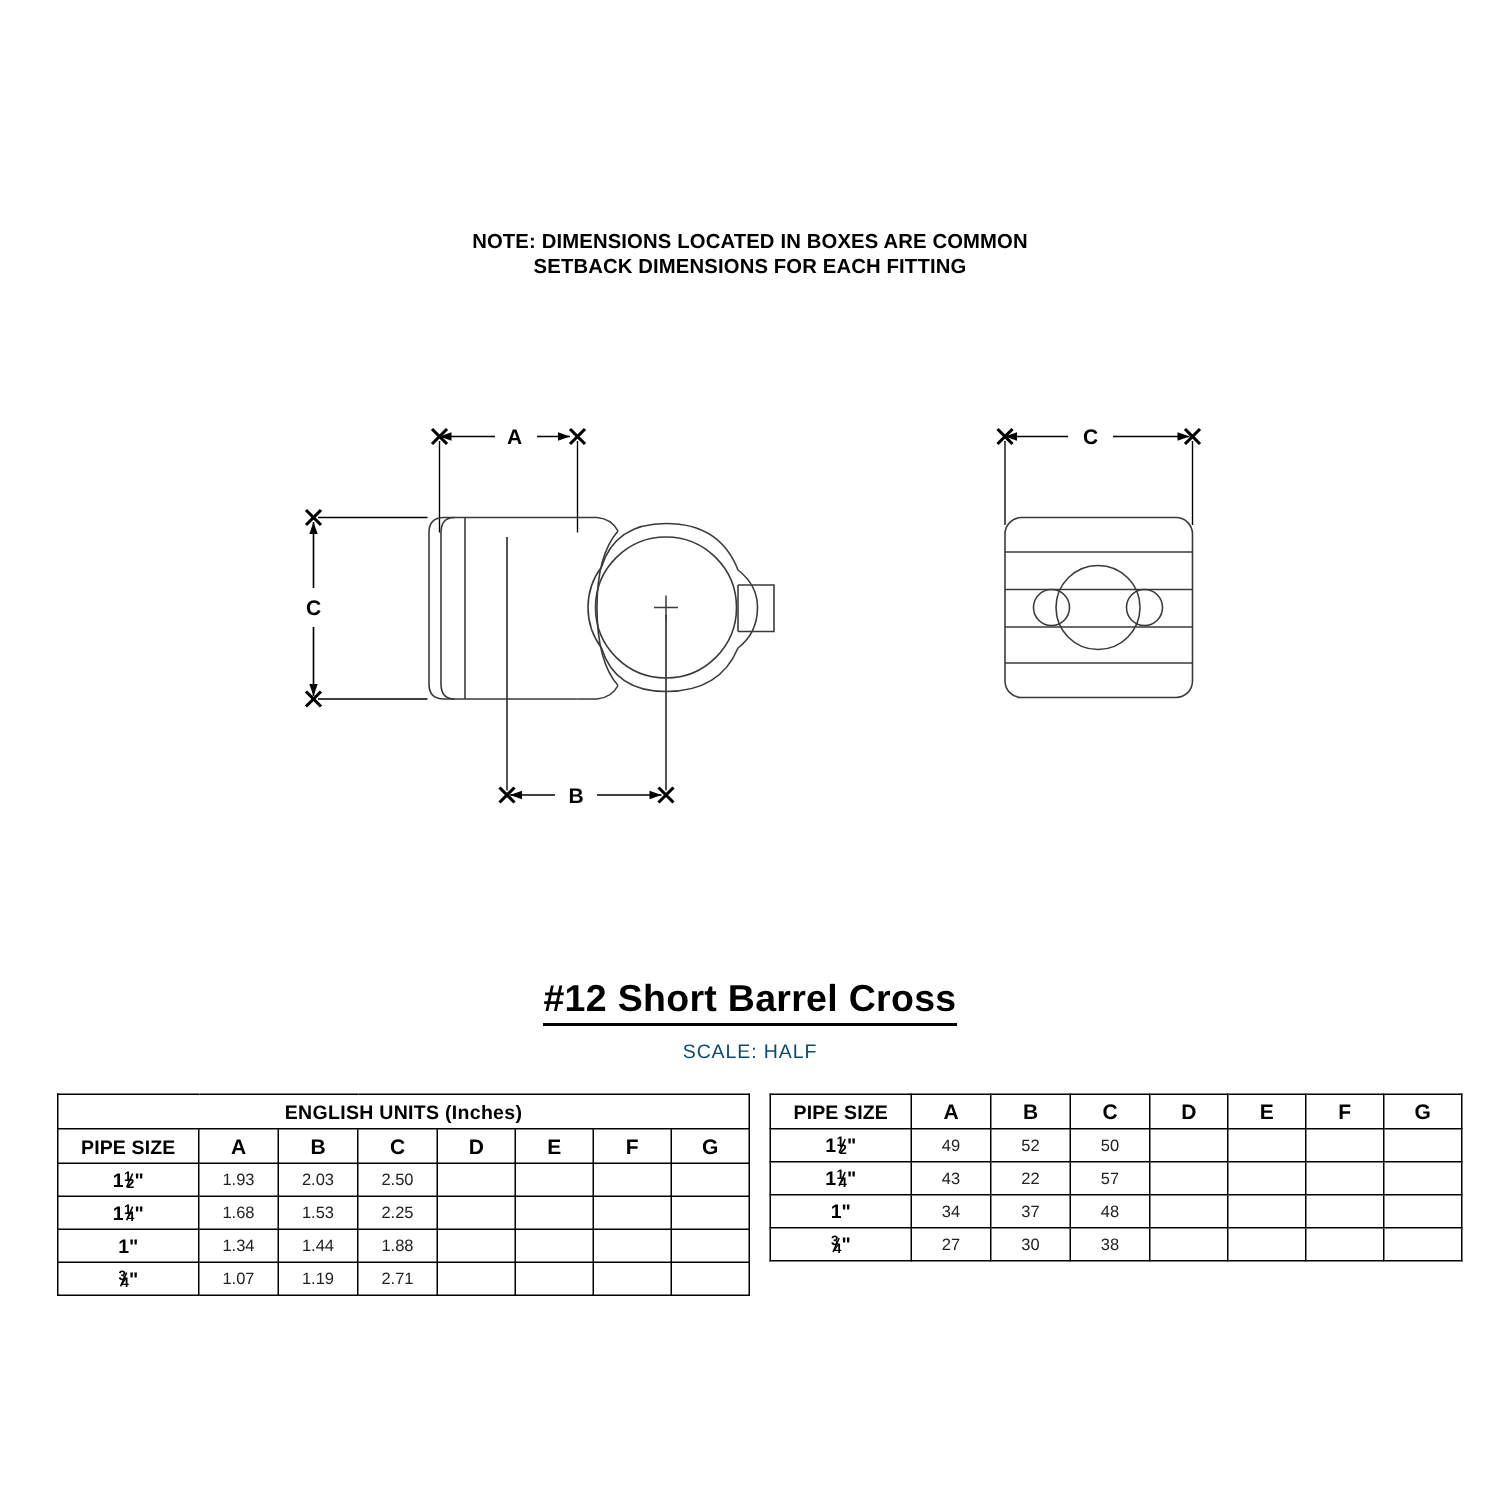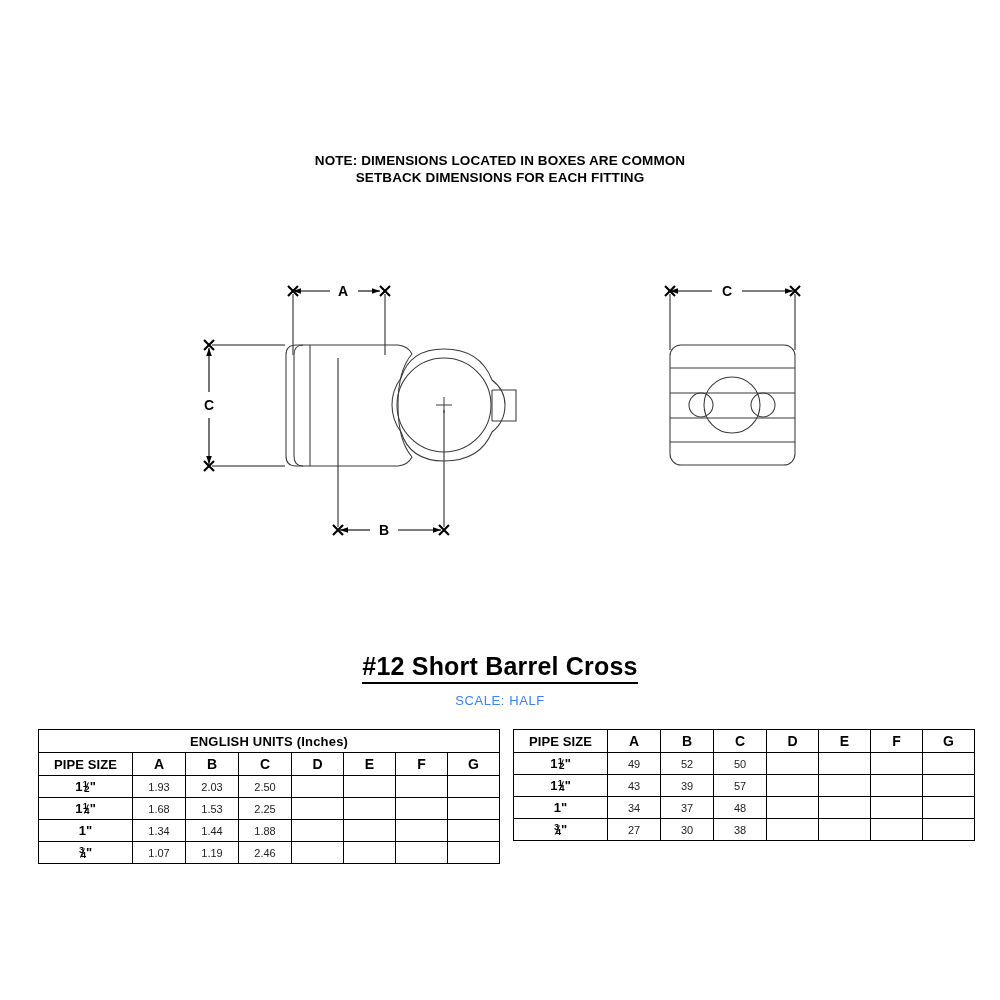--- a/index.html
+++ b/index.html
@@ -61,21 +61,21 @@
     font-weight: bold;
     letter-spacing: 0.2px;
     border-bottom: 2px solid #000;
     padding-bottom: 2px;
     line-height: 28px;
   }
   #scale-label {
     display: block;
     margin-top: 9px;
     font-size: 13px;
-    color: #3b82f6;
+    color: #0c4a6e;
     letter-spacing: 0.6px;
   }
 
   
   .units-table {
     position: absolute;
     border-collapse: collapse;
     table-layout: fixed;
     font-size: 12px;
   }
@@ -330,21 +330,21 @@
         <td class="val-cell">1.88</td>
         <td class="val-cell"></td>
         <td class="val-cell"></td>
         <td class="val-cell"></td>
         <td class="val-cell"></td>
       </tr>
       <tr>
         <td class="pipe-cell"><span class="frac"><span class="num">3</span><span class="bar"></span><span class="den">4</span></span>"</td>
         <td class="val-cell">1.07</td>
         <td class="val-cell">1.19</td>
-        <td class="val-cell">2.46</td>
+        <td class="val-cell">2.71</td>
         <td class="val-cell"></td>
         <td class="val-cell"></td>
         <td class="val-cell"></td>
         <td class="val-cell"></td>
       </tr>
     </tbody>
   </table>
 
   <table class="units-table" id="metric-table">
     <colgroup>
@@ -374,21 +374,21 @@
         <td class="val-cell">52</td>
         <td class="val-cell">50</td>
         <td class="val-cell"></td>
         <td class="val-cell"></td>
         <td class="val-cell"></td>
         <td class="val-cell"></td>
       </tr>
       <tr>
         <td class="pipe-cell">1<span class="frac"><span class="num">1</span><span class="bar"></span><span class="den">4</span></span>"</td>
         <td class="val-cell">43</td>
-        <td class="val-cell">39</td>
+        <td class="val-cell">22</td>
         <td class="val-cell">57</td>
         <td class="val-cell"></td>
         <td class="val-cell"></td>
         <td class="val-cell"></td>
         <td class="val-cell"></td>
       </tr>
       <tr>
         <td class="pipe-cell">1"</td>
         <td class="val-cell">34</td>
         <td class="val-cell">37</td>

